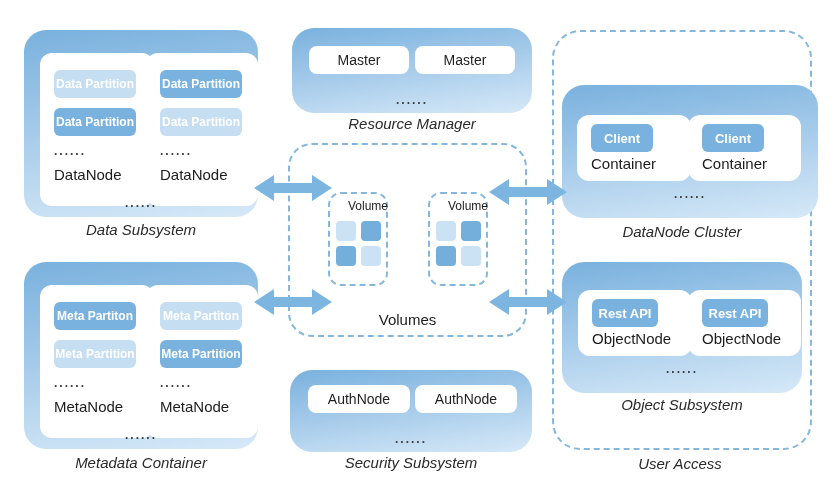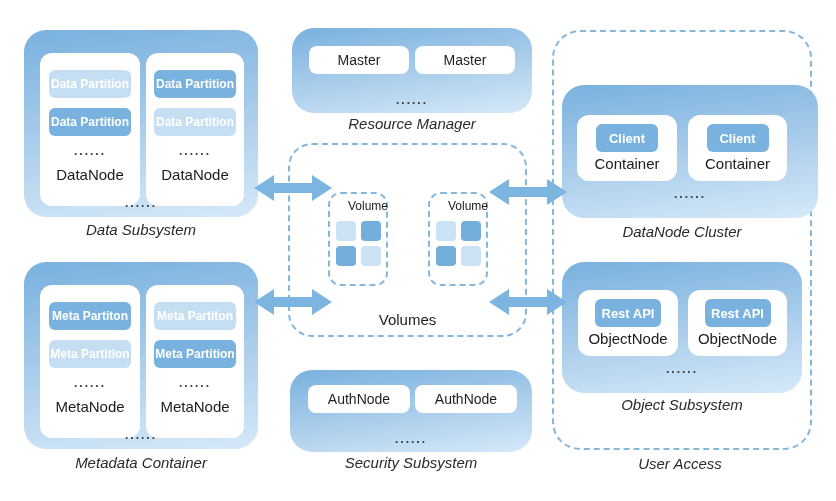--- a/index.html
+++ b/index.html
@@ -6,21 +6,21 @@
   .canvas {
     position:relative; width:836px; height:501px; background:#ffffff;
     font-family:"Liberation Sans", sans-serif; overflow:hidden;
   }
   .grad {
     position:absolute; border-radius:22px;
     background:linear-gradient(172deg,#79b1de 0%,#a6cbea 48%,#d6e9f8 100%);
   }
   .wnode {
     position:absolute; background:#ffffff; border-radius:12px;
-    display:flex; flex-direction:column; align-items:center;
+    display:flex; flex-direction:column; padding-left:14px;
   }
   .chip {
     border-radius:6px; color:#ffffff; font-size:12px; font-weight:bold;
     display:flex; align-items:center; justify-content:center; flex:0 0 auto;
   }
   .chip.dark  { background:#79b2df; }
   .chip.light { background:#c6def2; }
   .part { width:82px; height:28px; }
   .chip-sm { width:62px; height:28px; font-size:13px; }
   .dots { font-size:12px; font-weight:bold; color:#3c3c3c; letter-spacing:2px; line-height:1; }

